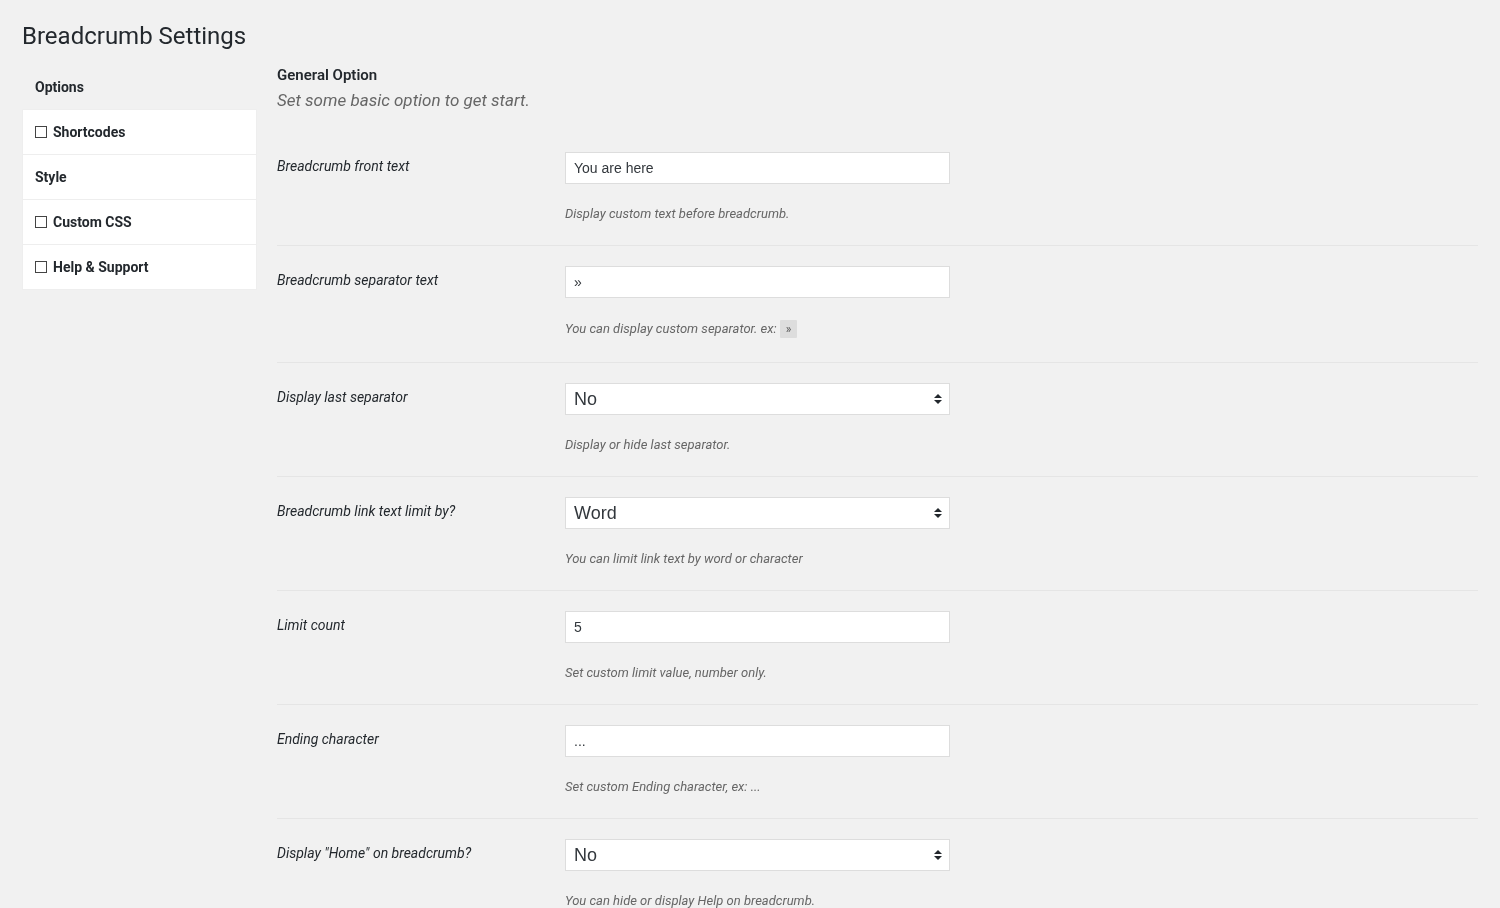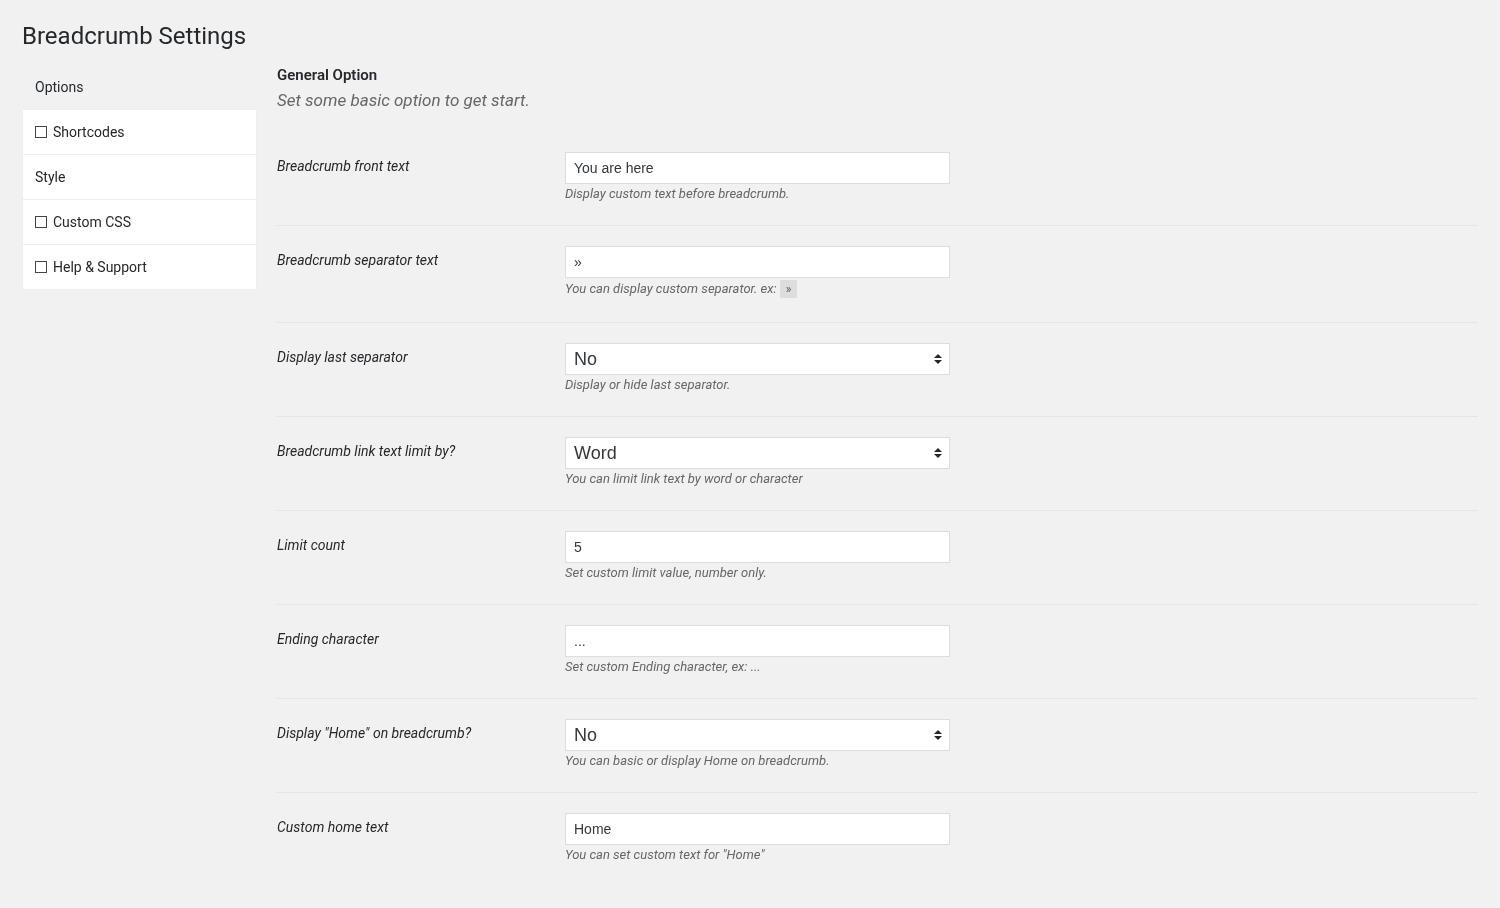--- a/index.html
+++ b/index.html
@@ -30,20 +30,21 @@
       display: flex;
       align-items: center;
       gap: 4px;
       padding: 14px 12px;
       background: #fff;
       border: 1px solid #eee;
       border-top: none;
       cursor: pointer;
       font-size: 14px;
       color: #23282d;
+      font-weight: bold;
     }
     .tab.active {
       background: #f1f1f1;
       border-color: transparent transparent #eee transparent;
       border-top: 1px solid transparent;
     }
     .tab:first-child { border-top: 1px solid #eee; }
     .tab.active:first-child { border-top-color: transparent; }
     .tab-icon {
       width: 12px; height: 12px;
@@ -125,21 +126,21 @@
       width: 0; height: 0;
       border-left: 4px solid transparent;
       border-right: 4px solid transparent;
     }
     .arrow-up { border-bottom: 4px solid #23282d; margin-bottom: 2px; }
     .arrow-down { border-top: 4px solid #23282d; }
     .help-text {
       font-size: 13px;
       font-style: italic;
       color: #666;
-      margin-top: 2px;
+      margin-top: 22px;
     }
     .chip {
       display: inline-block;
       background: #ddd;
       padding: 0 6px;
       font-style: normal;
       font-size: 12px;
       border-radius: 1px;
       line-height: 18px;
       color: #555;
@@ -249,21 +250,21 @@
         <div class="field-control">
           <div class="select-wrap">
             <select class="select">
               <option>No</option>
             </select>
             <span class="select-arrows">
               <span class="arrow-up"></span>
                 <span class="arrow-down"></span>
             </span>
           </div>
-          <div class="help-text">You can basic or display Home on breadcrumb.</div>
+          <div class="help-text">You can hide or display Help on breadcrumb.</div>
         </div>
       </div>
 
       <div class="field-row" style="border-bottom:none">
         <div class="field-label">Custom home text</div>
         <div class="field-control">
           <input type="text" class="text-input" value="Home" style="">
           <div class="help-text">You can set custom text for "Home"</div>
         </div>
       </div>

